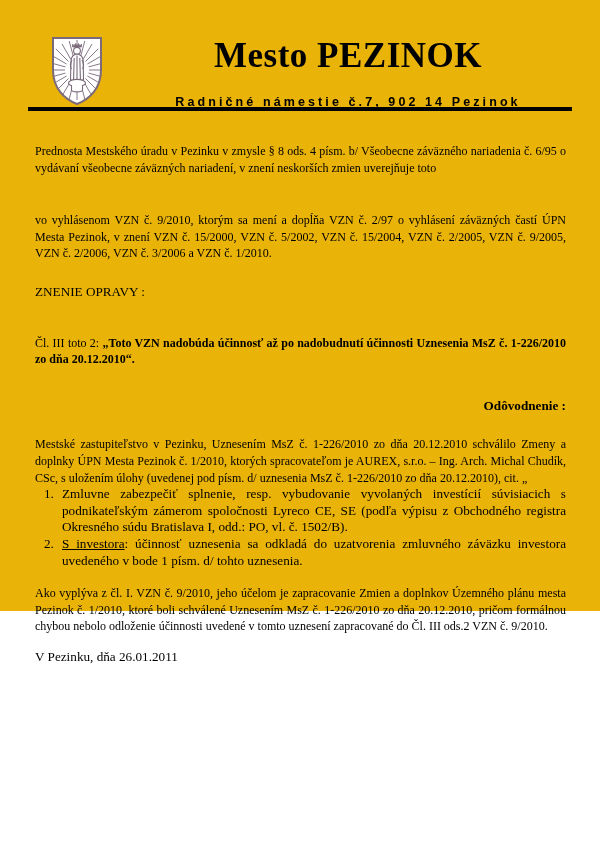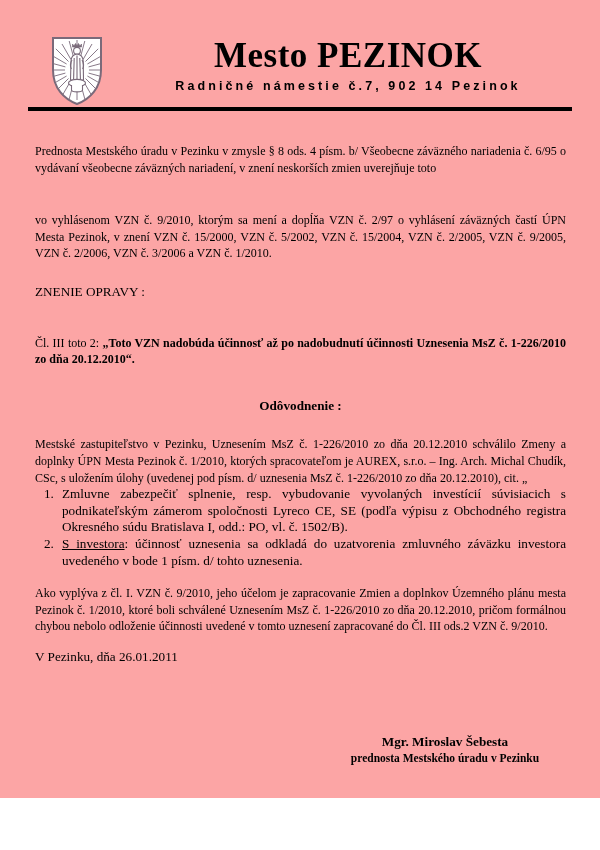--- a/index.html
+++ b/index.html
@@ -11,22 +11,22 @@
   body {
     width: 600px;
     height: 850px;
     overflow: hidden;
     font-family: "Liberation Serif", "DejaVu Serif", serif;
     color: #000000;
   }
   .page {
     position: relative;
     width: 600px;
-    height: 798px;
-    background: #fca5a5;
+    height: 611px;
+    background: #eab308;
     box-sizing: border-box;
   }
 
   
   .header {
     position: absolute;
     left: 28px;
     top: 34px;
     width: 544px;
     height: 74px;
@@ -57,21 +57,21 @@
     margin: 0;
     padding: 0;
   }
   .city-address {
     font-family: "Liberation Sans", "DejaVu Sans", sans-serif;
     font-weight: bold;
     font-size: 12.5px;
     line-height: 16px;
     letter-spacing: 3.1px;
     white-space: nowrap;
-    margin: 0;
+    margin: 16px;
     padding: 0;
   }
   .header-rule {
     position: absolute;
     left: 28px;
     top: 107px;
     width: 544px;
     height: 4px;
     background: #000000;
   }
@@ -102,21 +102,21 @@
     margin: 0;
     font-size: 13.2px;
     line-height: 16.6px;
     text-align: left;
   }
   .label-bold {
     margin: 0;
     font-size: 13.2px;
     line-height: 16.6px;
     font-weight: bold;
-    text-align: center;
+    text-align: right;
   }
   .bold { font-weight: bold; }
   .underline { text-decoration: underline; }
 
   .gap-22 { height: 22px; }
   .gap-16 { height: 16px; }
   .gap-14 { height: 14px; }
   .gap-30 { height: 30px; }
   .gap-34 { height: 34px; }
 
@@ -277,18 +277,14 @@
 
     <div class="gap-16"></div>
 
     <p class="para">Ako vyplýva z čl. I. VZN č. 9/2010, jeho účelom je zapracovanie Zmien a doplnkov Územného plánu mesta Pezinok č. 1/2010, ktoré boli schválené Uznesením MsZ č. 1-226/2010 zo dňa 20.12.2010, pričom formálnou chybou nebolo odloženie účinnosti uvedené v tomto uznesení zapracované do Čl. III ods.2 VZN č. 9/2010.</p>
 
     <div class="gap-14"></div>
 
     <p class="label-line">V Pezinku, dňa 26.01.2011</p>
   </div>
 
-  <div class="signature">
-    <p class="sig-name">Mgr. Miroslav Šebesta</p>
-    <p class="sig-role">prednosta Mestského úradu v Pezinku</p>
-  </div>
 
 </div>
 
 </body></html>

